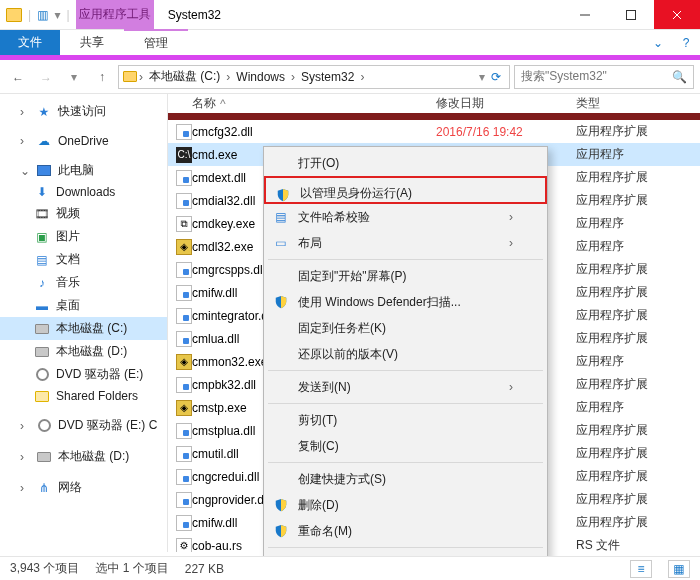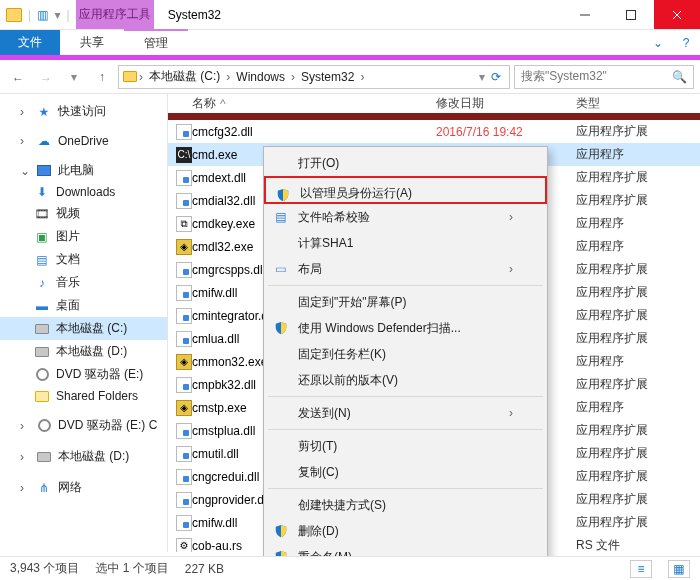--- a/index.html
+++ b/index.html
@@ -418,23 +418,20 @@
         </svg>
       </span>
       <span>以管理员身份运行(A)</span>
     </div>
     <div class="mi">
       <span class="mic">▤</span>
       <span>文件哈希校验</span>
       <span class="arrow">›</span>
     </div>
     <div class="mi">
-      <span>计算SHA1</span>
-    </div>
-    <div class="mi">
       <span class="mic">▭</span>
       <span>布局</span>
       <span class="arrow">›</span>
     </div>
     <div class="sep"></div>
     <div class="mi">
       <span>固定到"开始"屏幕(P)</span>
     </div>
     <div class="mi">
       <span class="mic">

